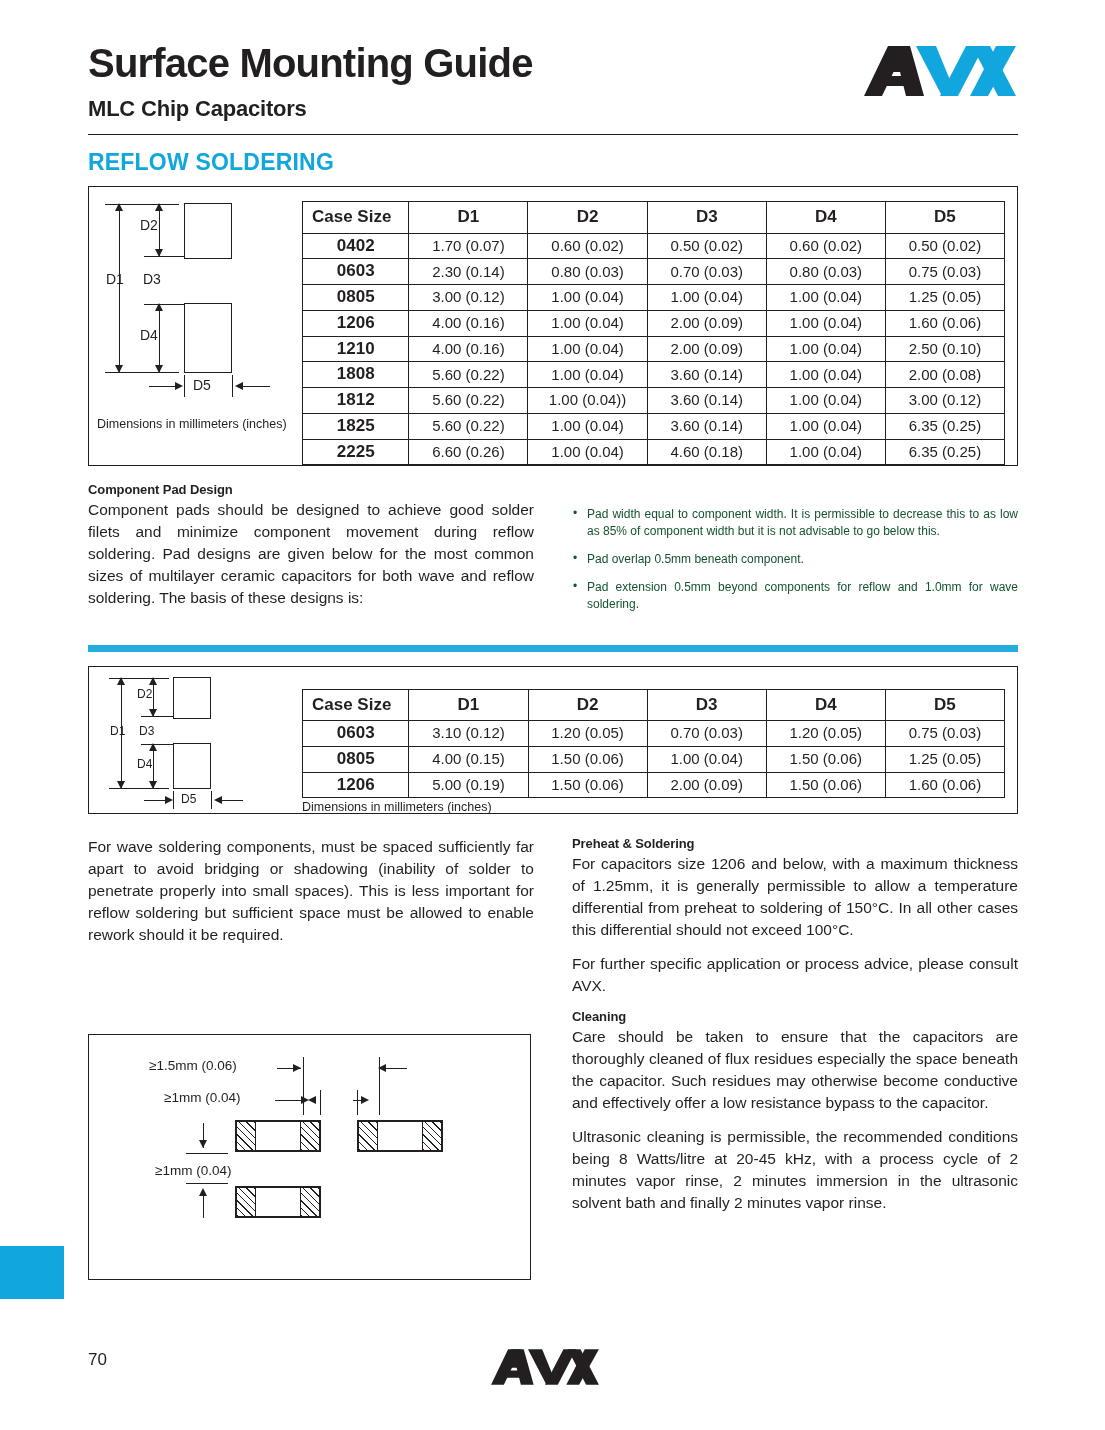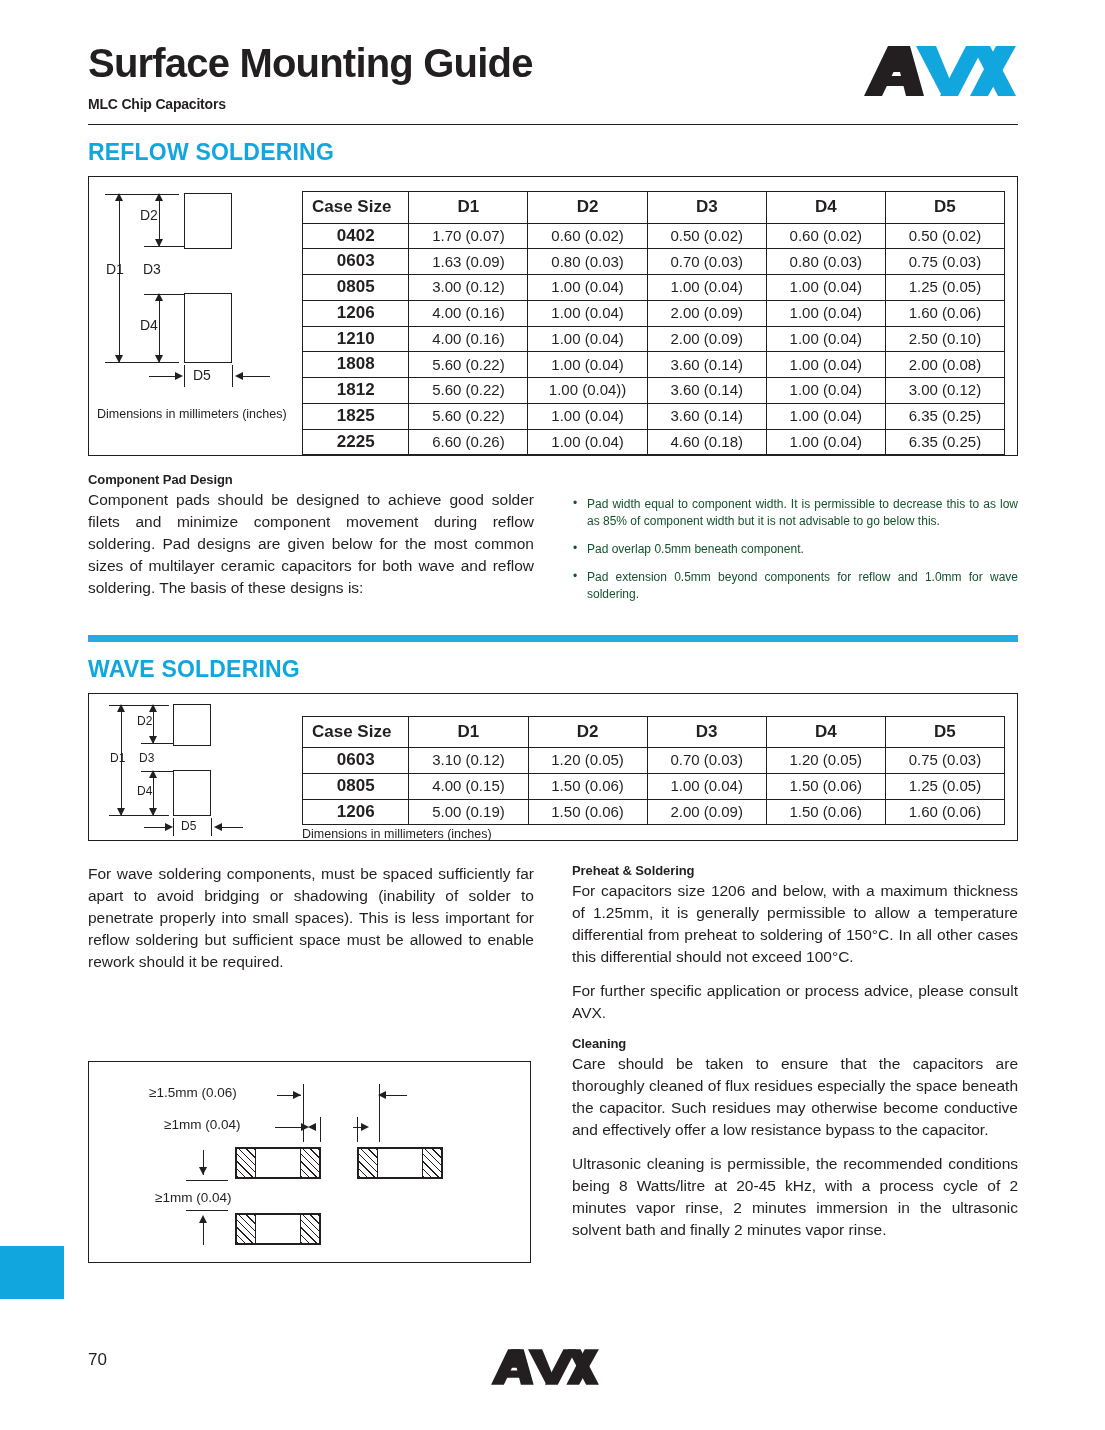--- a/index.html
+++ b/index.html
@@ -23,21 +23,21 @@
   .header { position: relative; padding-top: 42px; }
   .doc-title {
     font-size: 40px;
     font-weight: bold;
     letter-spacing: -0.8px;
     line-height: 1.05;
     margin: 0;
     color: #231f20;
   }
   .doc-subtitle {
-    font-size: 14px;
+    font-size: 22px;
     font-weight: bold;
     letter-spacing: -0.2px;
     margin: 12px 0 0 0;
     color: #231f20;
   }
   .header-rule {
     border-top: 1.6px solid #231f20;
     margin-top: 12px;
   }
   .logo-top {
@@ -167,21 +167,21 @@
 
   .two-col { display: flex; gap: 38px; }
   .col-left { width: 452px; }
   .col-right { width: 452px; }
 
   
   .spacing-box {
     position: relative;
     border: 1.3px solid #231f20;
     width: 443px;
-    height: 202px;
+    height: 246px;
     background: #fff;
   }
   .chip {
     position: absolute;
     border: 2px solid #231f20;
     background: #fff;
     display: flex;
   }
   .chip .term {
     width: 19px;
@@ -302,21 +302,21 @@
               <tr>
                 <td class="case-col">0402</td>
                 <td>1.70 (0.07)</td>
                 <td>0.60 (0.02)</td>
                 <td>0.50 (0.02)</td>
                 <td>0.60 (0.02)</td>
                 <td>0.50 (0.02)</td>
               </tr>
               <tr>
                 <td class="case-col">0603</td>
-                <td>1.63 (0.09)</td>
+                <td>2.30 (0.14)</td>
                 <td>0.80 (0.03)</td>
                 <td>0.70 (0.03)</td>
                 <td>0.80 (0.03)</td>
                 <td>0.75 (0.03)</td>
               </tr>
               <tr>
                 <td class="case-col">0805</td>
                 <td>3.00 (0.12)</td>
                 <td>1.00 (0.04)</td>
                 <td>1.00 (0.04)</td>
@@ -385,21 +385,20 @@
       <div class="col-right" style="padding-top:24px;">
         <ul class="bullets">
             <li>Pad width equal to component width. It is permissible to decrease this to as low as 85% of component width but it is not advisable to go below this.</li>
             <li>Pad overlap 0.5mm beneath component.</li>
             <li>Pad extension 0.5mm beyond components for reflow and 1.0mm for wave soldering.</li>
           </ul>
       </div>
     </div>
 
     <div class="divider-bar"></div>
-    <h3 class="section-heading">WAVE SOLDERING</h3>
 
     <div class="panel" style="height:148px;">
       <div class="panel-inner">
 
         <div class="pad-diagram" style="width:210px;height:148px;">
           <div class="vline" style="left:32px; top:12px; height:110px;"></div>
           <div class="arr arr-up" style="left:27.5px; top:10px;"></div>
           <div class="arr arr-down" style="left:27.5px; top:114px;"></div>
           <div class="hline" style="left:20px; top:11px;  width:60px;"></div>
           <div class="hline" style="left:20px; top:121px; width:60px;"></div>

